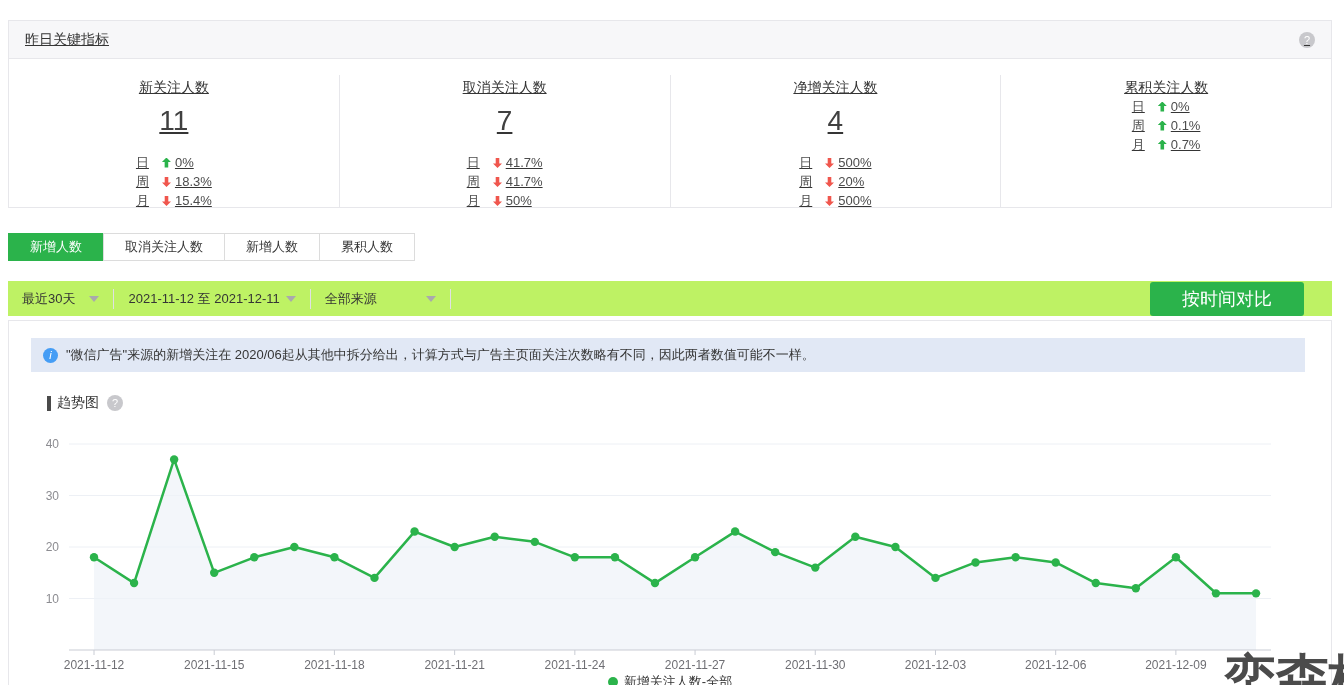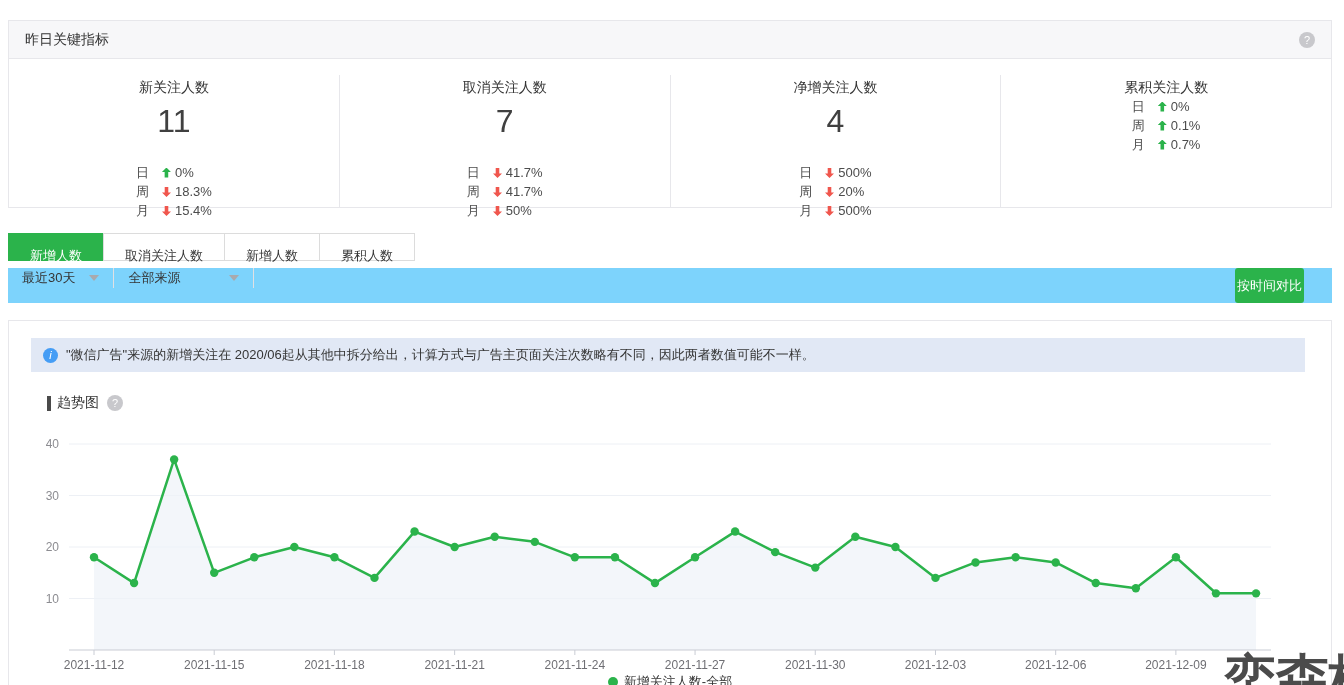--- a/index.html
+++ b/index.html
@@ -2,53 +2,53 @@
 <html style="--green: #2bb34b;"><head>
 <meta charset="utf-8">
 <style>
   * { margin:0; padding:0; box-sizing:border-box; }
   html,body { width:1344px; height:685px; overflow:hidden; background:#fff;
     font-family:"Liberation Sans","DejaVu Sans",sans-serif; color:#353535; }
   .abs { position:absolute; }
 
   
   .kpi-card { left:8px; top:20px; width:1324px; height:188px;
-    border:1px solid #e7e7eb; background:#fff; }
+    border:1px solid #e7e7eb; background:#fff;text-decoration:underline; }
   .kpi-header { height:38px; background:#f7f7f9; border-bottom:1px solid #e7e7eb;
     display:flex; align-items:center; padding:0 16px; font-size:14px; color:#353535; }
   .kpi-header .spacer { flex:1; }
   .help-circle { width:16px; height:16px; border-radius:50%; background:#c8c8cc;
     color:#fff; font-size:11px; line-height:16px; text-align:center; cursor:pointer; }
   .kpi-body { display:flex; height:148px; padding-top:16px; }
   .kpi-col { flex:1; display:flex; flex-direction:column; align-items:center; }
   .kpi-col + .kpi-col { border-left:1px solid #e7e7eb; }
   .m-label { font-size:14px; color:#353535; margin-top:4px; }
-  .m-value { font-size:32px; font-weight:400; color:#404040; line-height:44px; margin:2px 0 20px; }
+  .m-value { font-size:28px; font-weight:400; color:#404040; line-height:44px; margin:2px 0 10px; }
   .m-stats { font-size:13px; color:#4c4c4c; }
   .m-row { display:flex; align-items:center; height:19px; }
   .m-row .p { width:26px; }
   .arrow { display:inline-block; width:9px; height:10px; margin-right:4px;
     clip-path:polygon(50% 0,100% 46%,70% 46%,70% 100%,30% 100%,30% 46%,0 46%); }
   .arrow.down { transform:rotate(180deg); }
 
   
   .tabs { left:8px; top:233px; display:flex; }
-  .tab { height:28px; line-height:26px; padding:9px 21px; font-size:13px;
+  .tab { height:28px; line-height:26px; padding:0 21px; font-size:13px;
     background:#fff; border:1px solid #dcdcdc; margin-left:-1px; cursor:pointer; color:#353535; }
   .tab.active { background:var(--green); border-color:var(--green); color:#fff; margin-left:0; }
 
   
-  .filterbar { left:8px; top:268px; width:1324px; height:35px; background:#7dd3fc;
-    display:flex; font-size:13px; }
+  .filterbar { left:8px; top:281px; width:1324px; height:35px; background:#bef264;
+    display:flex; align-items:center; font-size:13px; }
   .f-item { display:flex; align-items:center; padding:0 14px; height:20px; cursor:pointer; }
   .f-item + .f-item { border-left:1px solid #e0e0e3; }
   .caret { width:0; height:0; border-left:5px solid transparent; border-right:5px solid transparent;
     border-top:6px solid #a9a9ad; margin-left:14px; }
   .compare-btn { margin-right:28px; background:var(--green); color:#fff; border:none;
-    border-radius:3px; font-size:13px; padding:5px 2px; cursor:pointer;
+    border-radius:3px; font-size:18px; padding:5px 32px; cursor:pointer;
     font-family:Liberation Serif, serif; }
 
   
   .chart-card { left:8px; top:320px; width:1324px; height:600px;
     border:1px solid #e7e7eb; background:#fff; }
   .notice { margin:17px 26px 0 22px; background:#e1e8f5; padding:8px 12px;
     display:flex; align-items:center; font-size:13px; color:#353535; }
   .info-icon { width:15px; height:15px; border-radius:50%; background:#459df5; color:#fff;
     font-size:11px; font-style:italic; line-height:15px; text-align:center; margin-right:8px; flex:none; }
   .section-title { display:flex; align-items:center; margin:22px 0 0 38px; font-size:14px; color:#353535; }
@@ -163,20 +163,24 @@
     <div class="tab active">新增人数</div>
     <div class="tab">取消关注人数</div>
     <div class="tab">新增人数</div>
     <div class="tab">累积人数</div>
   </div>
 
 <div class="abs filterbar">
   <div class="f-item">
     <span>最近30天</span>
     <span class="caret"></span>
+  </div>
+  <div class="f-item">
+    <span>2021-11-12 至 2021-12-11</span>
+    <span class="caret" style="margin-left:6px"></span>
   </div>
   <div class="f-item" style="width:140px; justify-content:space-between">
     <span>全部来源</span>
     <span class="caret"></span>
   </div>
   <div class="f-item" style="border-left:1px solid #e0e0e3; flex:1; height:20px"></div>
   <button class="compare-btn">按时间对比</button>
 </div>
 
 <div class="abs chart-card">

